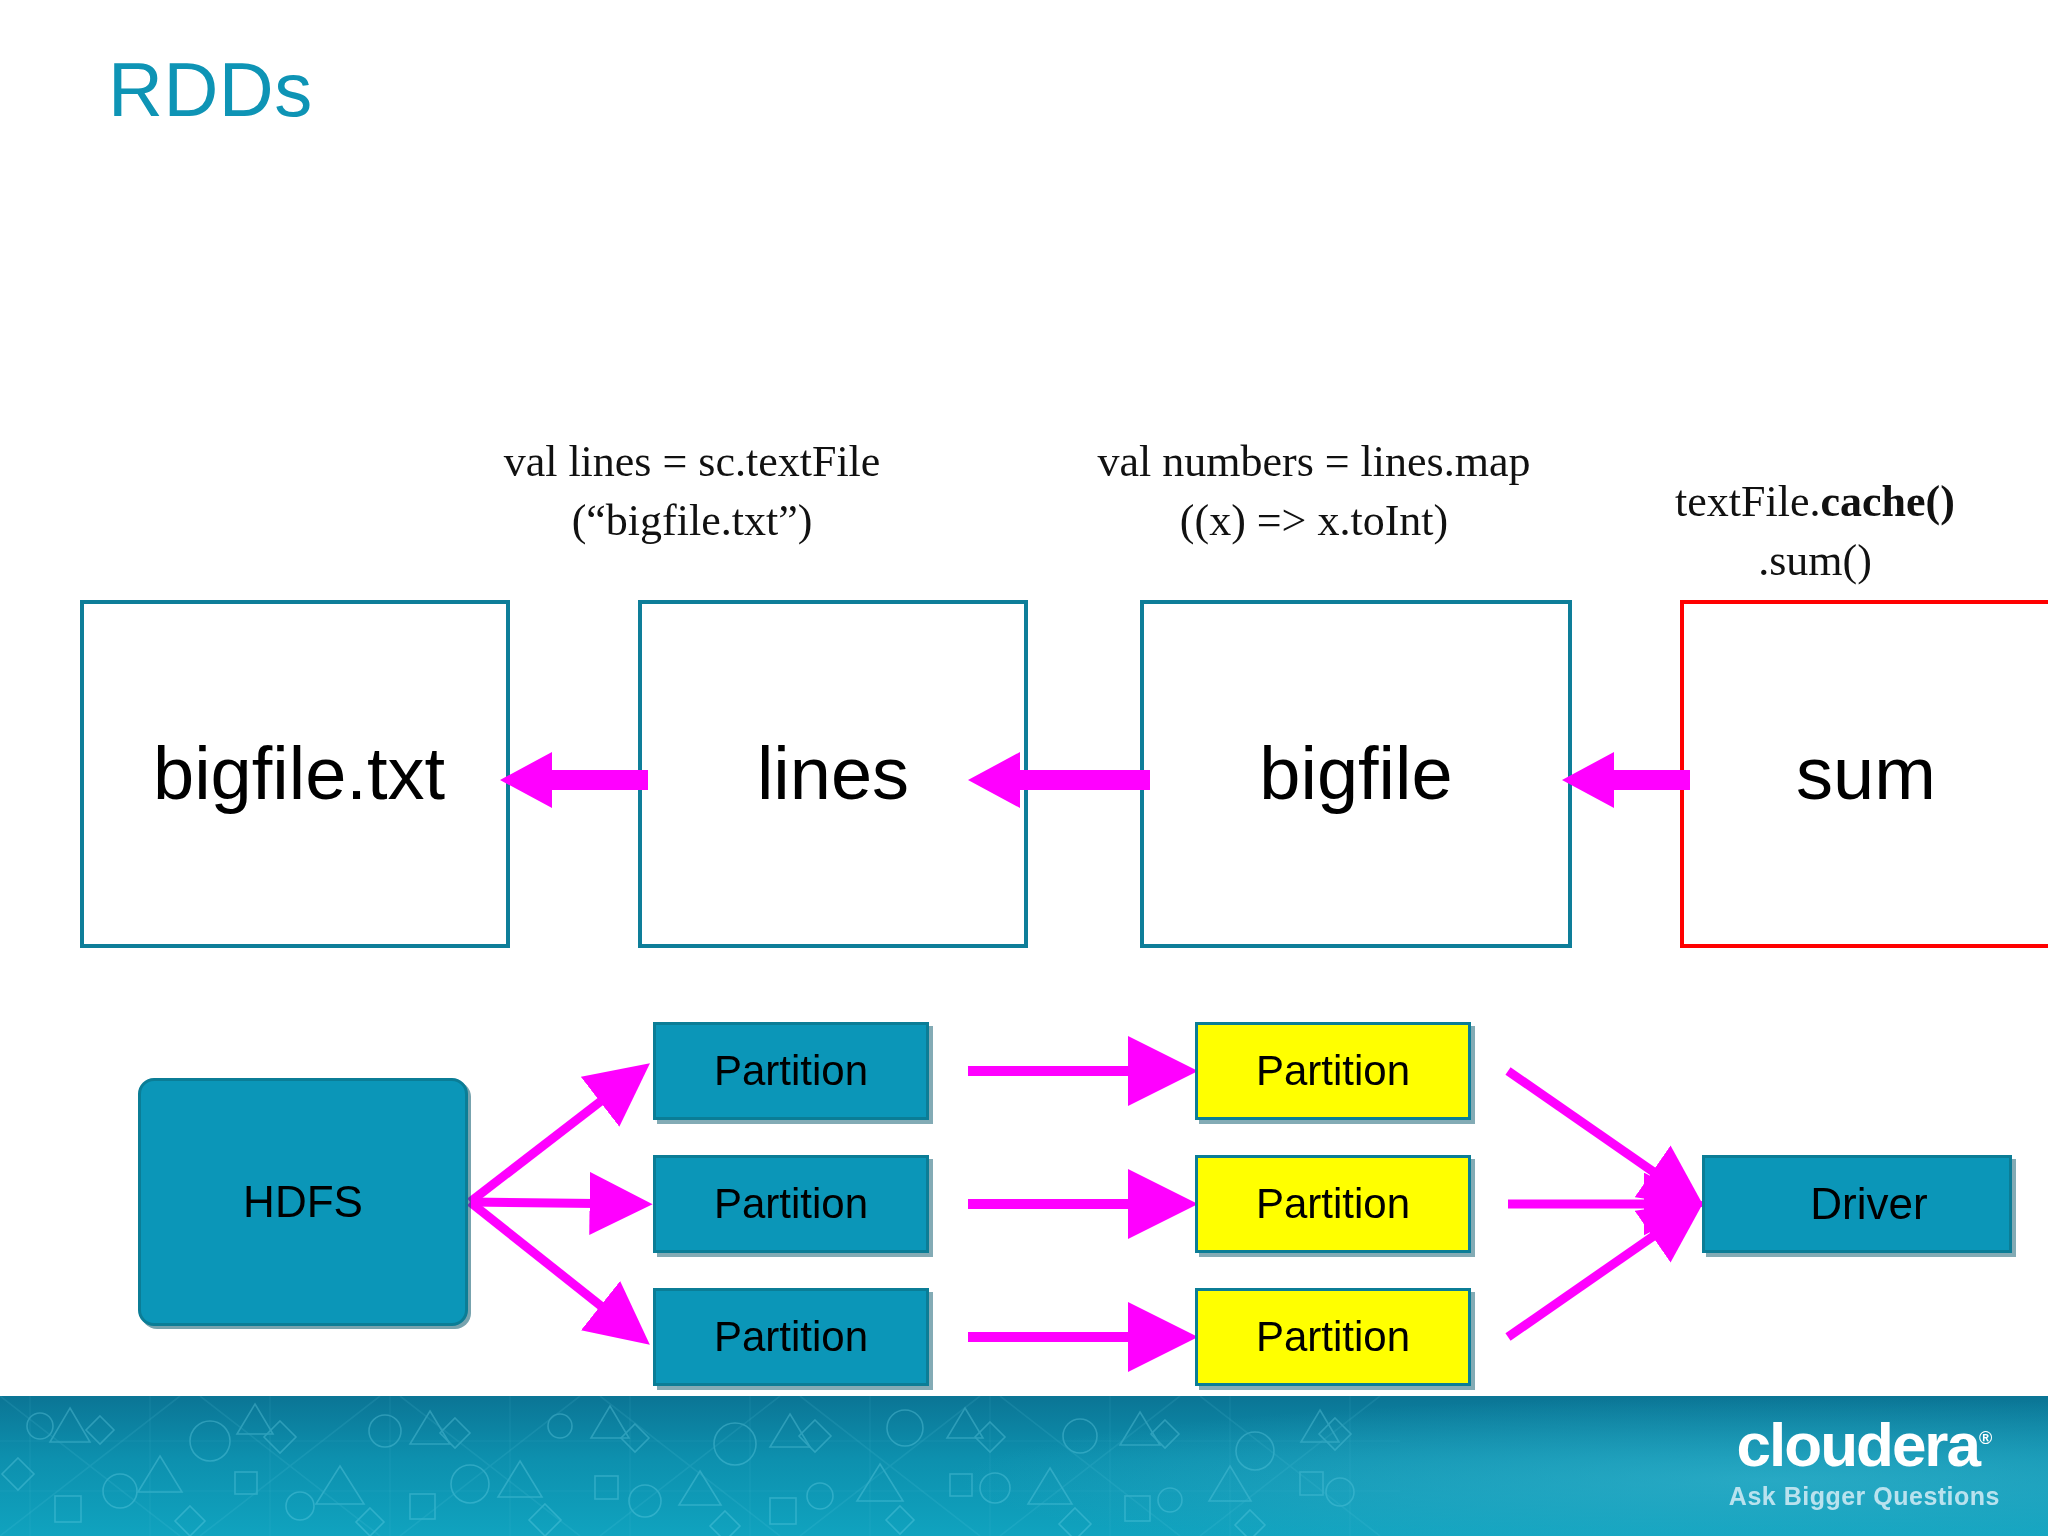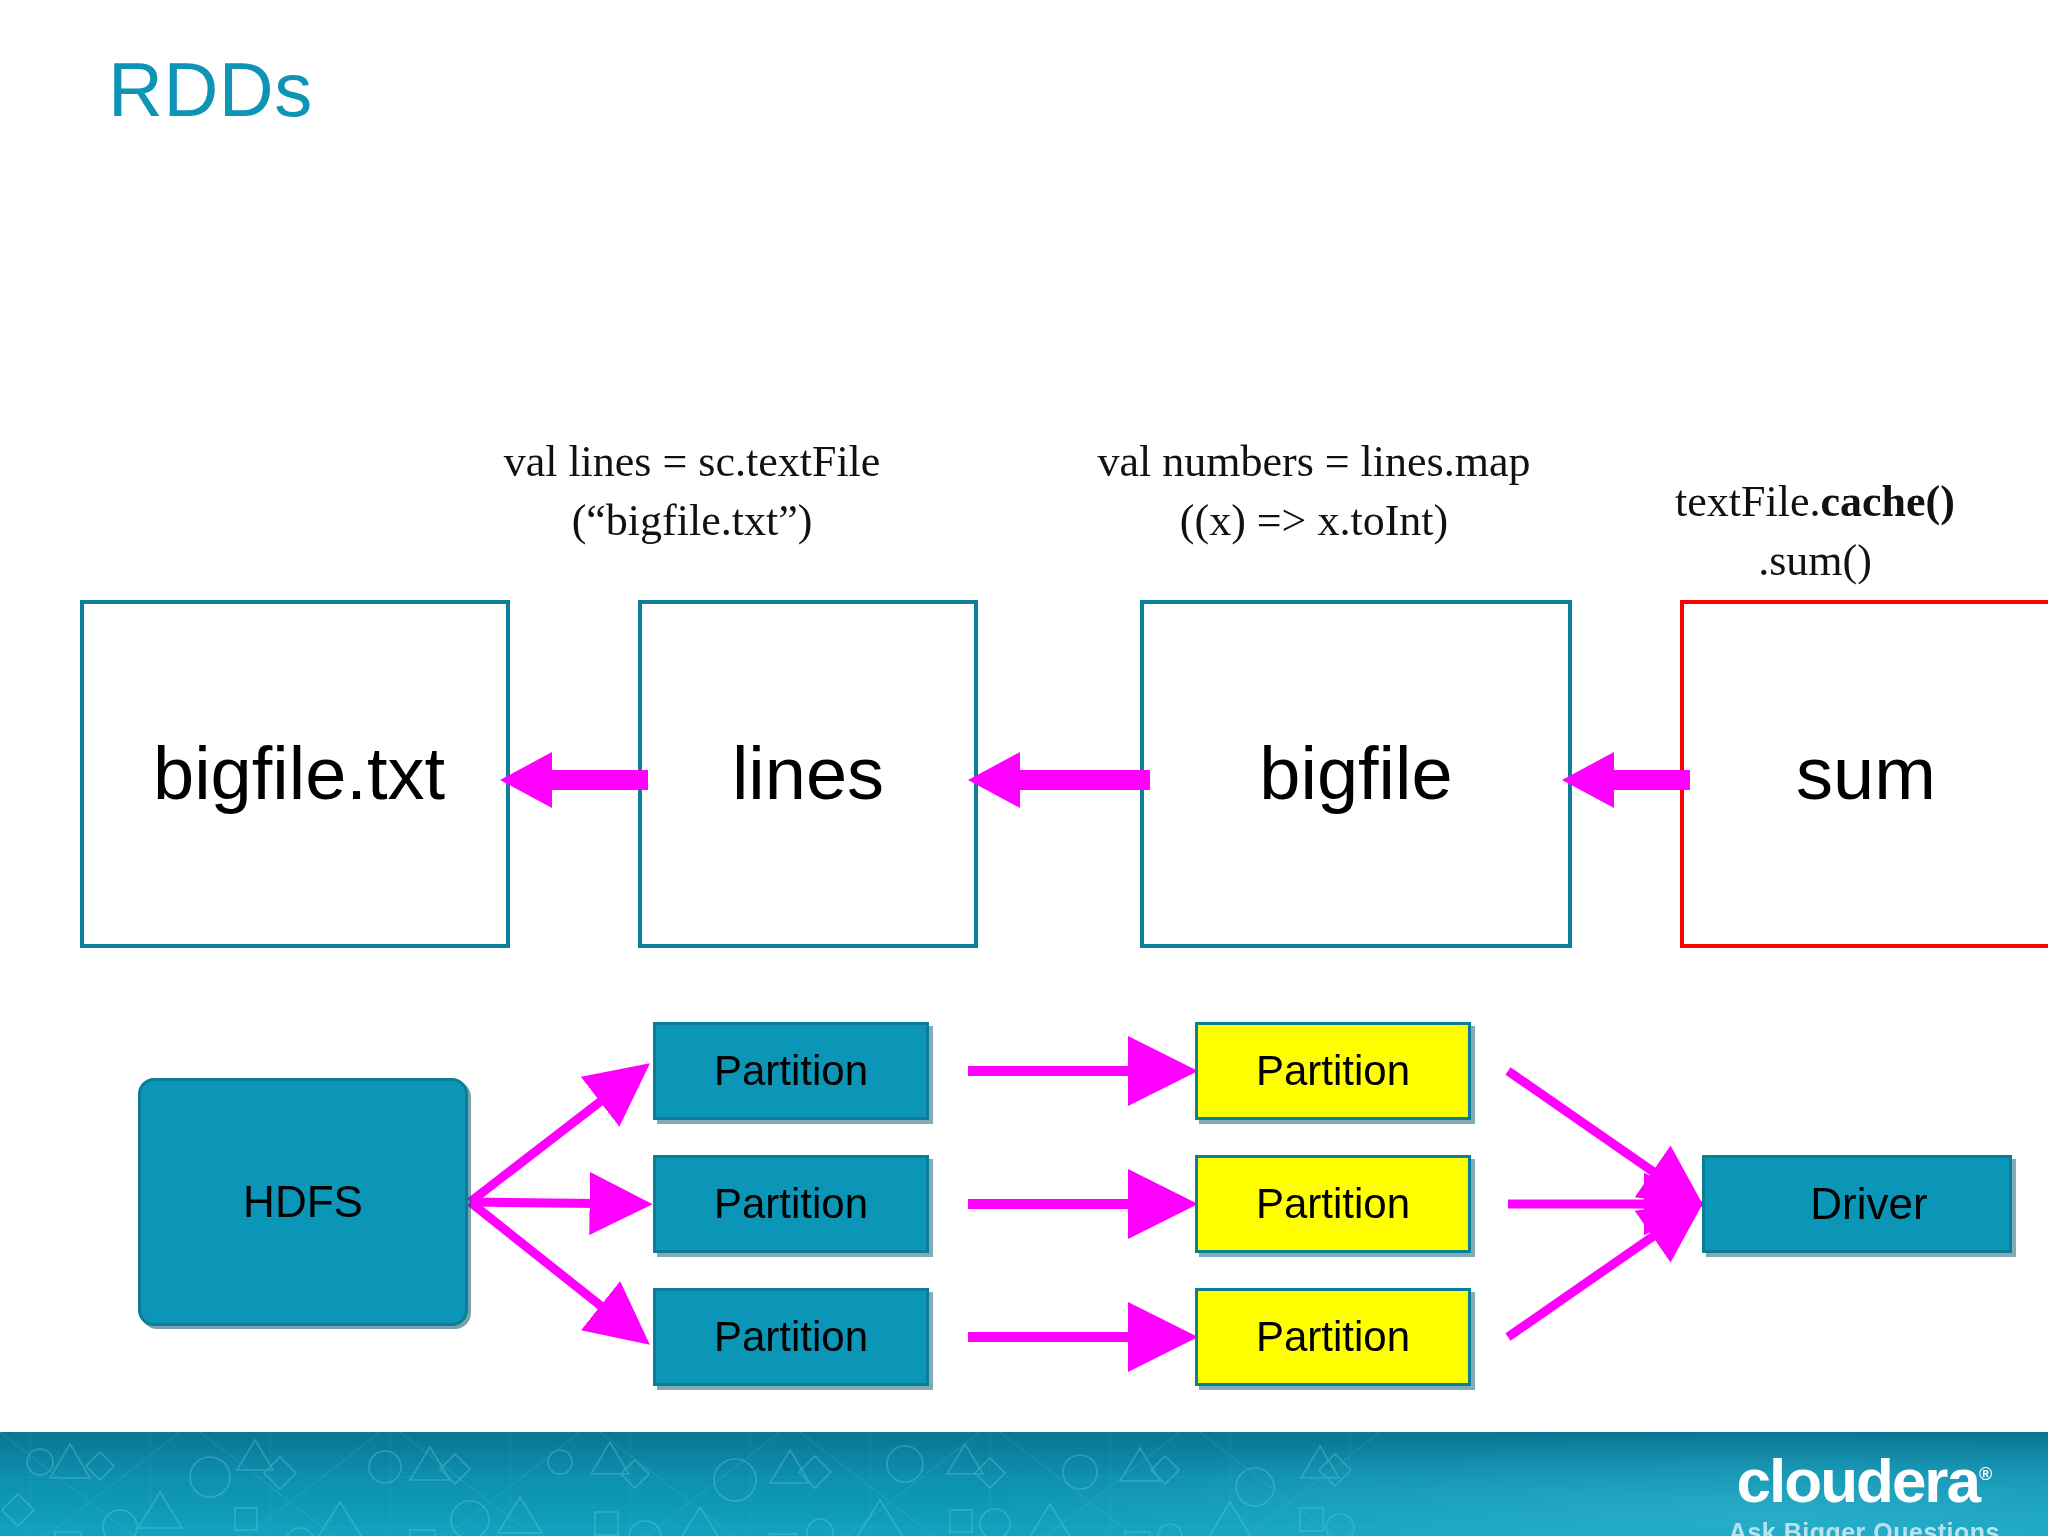--- a/index.html
+++ b/index.html
@@ -55,21 +55,21 @@
     align-items: center;
     justify-content: center;
   }
   .rdd-box .rdd-label {
     font-size: 74px;
     color: #000000;
     font-weight: 400;
     line-height: 1;
   }
   #rdd-bigfile  { left: 80px;  width: 430px; padding-left: 8px; }
-  #rdd-lines    { left: 638px; width: 340px; }
+  #rdd-lines    { left: 638px; width: 390px; }
   #rdd-numbers  { left: 1140px; width: 432px; }
   #rdd-sum      { left: 1680px; width: 372px; border-color: #ff0000; }
 
   
   .arrow-top {
     position: absolute;
     top: 748px;
     height: 64px;
   }
   #arrow-lines-to-bigfile   { left: 500px;  width: 148px; }
@@ -141,21 +141,21 @@
     height: 1536px;
     pointer-events: none;
   }
 
   
   #footer {
     position: absolute;
     left: 0;
     bottom: 0;
     width: 2048px;
-    height: 104px;
+    height: 140px;
     background:
       linear-gradient(to bottom, #0b7595 0%, #0d90ae 45%, #10a3bf 100%);
     overflow: hidden;
   }
   #footer-pattern {
     position: absolute;
     left: 0;
     top: 0;
     width: 1400px;
     height: 140px;

